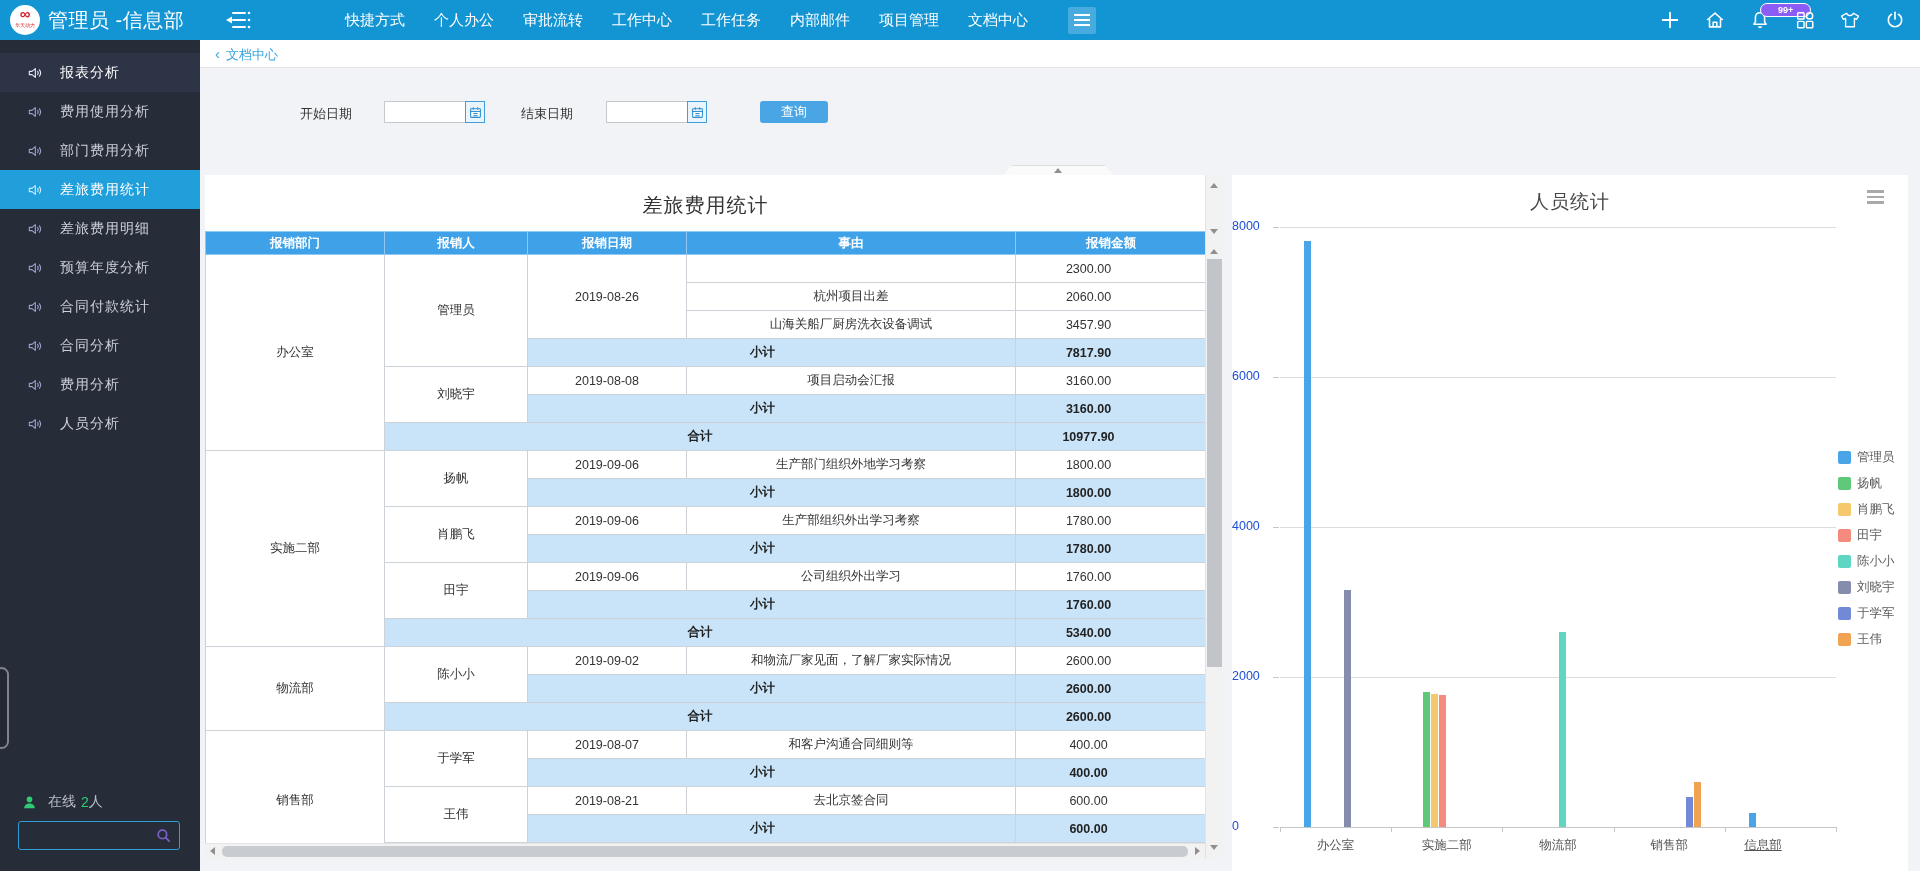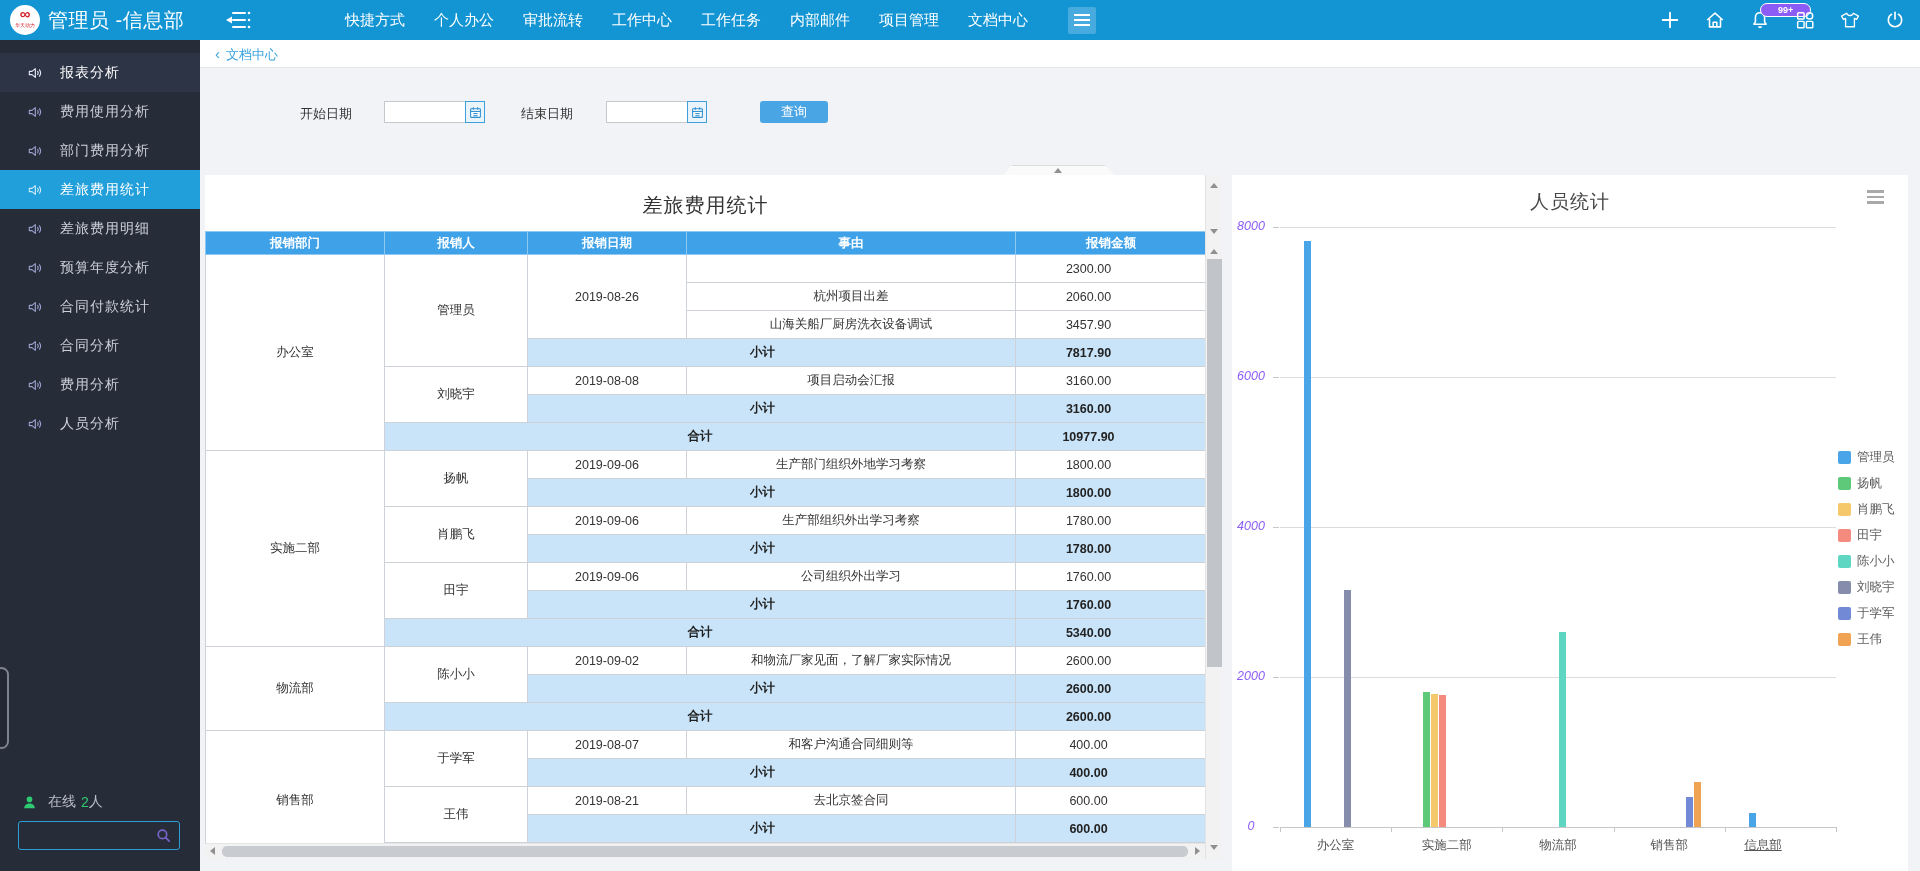--- a/index.html
+++ b/index.html
@@ -79,21 +79,21 @@
   .hscroll .a2 { position:absolute; right:5px; top:3px; }
   .hscroll .hthumb { position:absolute; left:17px; top:2px; width:966px; height:11px; background:#c8cbcf; border-radius:5px; cursor:pointer; }
 
   
   .chart-panel { position:absolute; left:1232px; top:175px; width:676px; height:767px; background:#fff; }
   .chart-title { position:absolute; left:0; top:14px; width:676px; text-align:center; font-size:19px; color:#464646; letter-spacing:1px; }
   .chart-menu { position:absolute; right:24px; top:15px; width:17px; cursor:pointer; }
   .chart-menu i { display:block; height:2.5px; background:#a9a9a9; margin-bottom:3px; }
   .gridline { position:absolute; height:1px; background:#dcdcdc; }
   .gridline.axis { background:#c6c6c6; }
-  .ytick { position:absolute; width:38px; text-align:center; font-size:12.5px; color:#8b5cf6;font-style:italic; }
+  .ytick { position:absolute; width:38px; text-align:left; font-size:12.5px; color:#1d4ed8; }
   .ytickmark { position:absolute; width:6px; height:1px; background:#c6c6c6; }
   .xtickmark { position:absolute; width:1px; height:5px; background:#c6c6c6; }
   .xtick { position:absolute; font-size:12.5px; color:#555; text-align:center; width:90px; }
   .bar { position:absolute; width:7px; cursor:pointer; }
   .legend-item { position:absolute; display:flex; align-items:center; cursor:pointer; }
   .legend-item .sw { width:13px; height:13px; border-radius:2px; flex:none; }
   .legend-item .lb { margin-left:6px; font-size:12.5px; color:#5e5e5e; white-space:nowrap; }
 </style>
 </head>
 <body>

